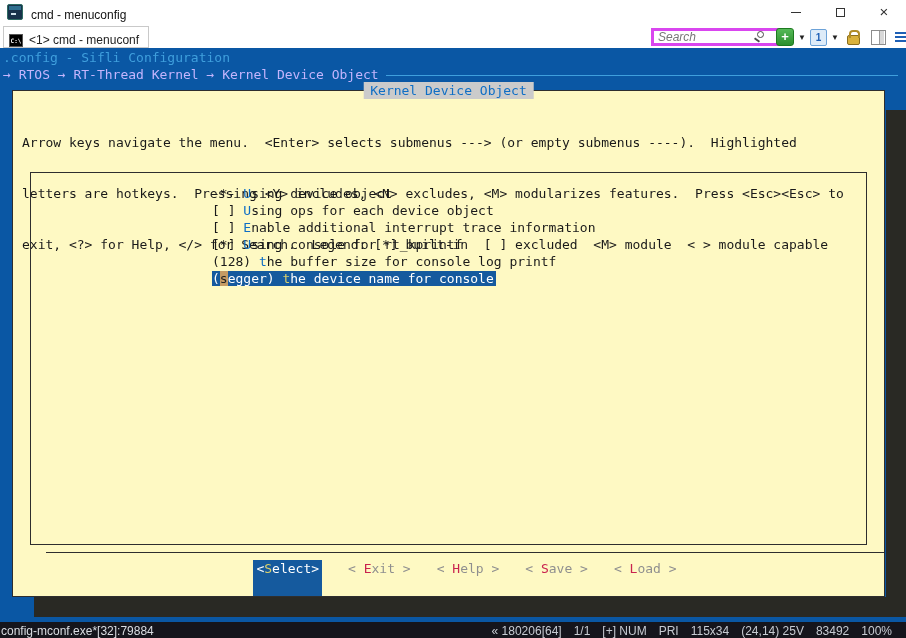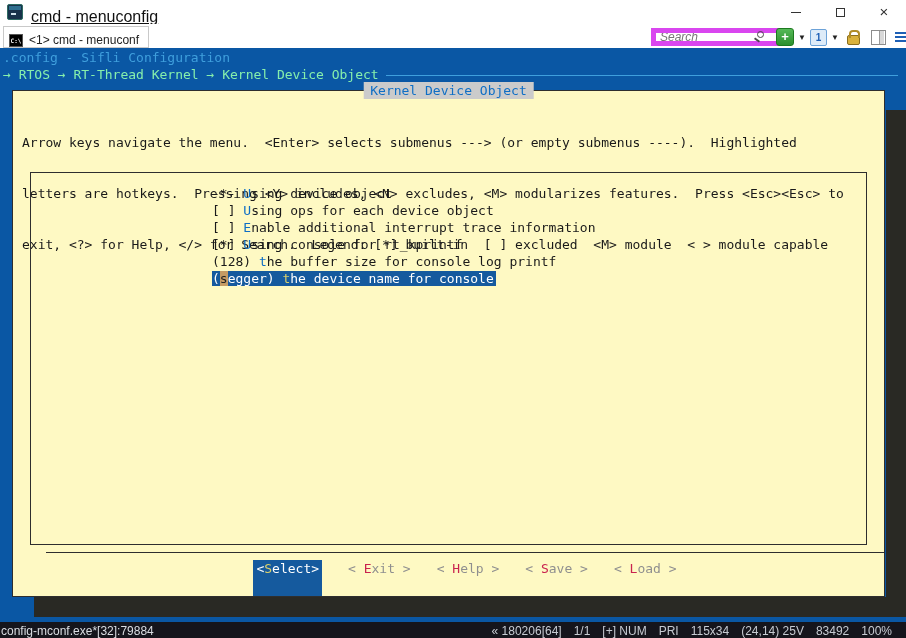--- a/index.html
+++ b/index.html
@@ -5,35 +5,35 @@
   * { margin:0; padding:0; box-sizing:border-box; }
   html,body { width:906px; height:638px; overflow:hidden; background:#fff; }
   #win { position:relative; width:906px; height:638px; font-family:"Liberation Sans",sans-serif; }
 
   
   .titlebar { position:absolute; top:0; left:0; right:0; height:24px; background:#fff; }
   .appicon { position:absolute; left:7px; top:4px; width:16px; height:16px; background:#17324a;
              border:1px solid #2e6b62; border-radius:2px; }
   .appicon:before { content:""; position:absolute; left:1px; top:1px; right:1px; height:4px; background:#2f6f8f; }
   .appicon:after { content:""; position:absolute; left:3px; top:8px; width:5px; height:2px; background:#cfe3ea; }
-  .wtitle { position:absolute; left:31px; top:8px; font-size:16px; color:#111;text-decoration:underline; }
+  .wtitle { position:absolute; left:31px; top:8px; font-size:12px; color:#111; }
   .caps { position:absolute; right:0; top:0; height:24px; display:flex; }
   .cap { width:44px; height:24px; text-align:center; line-height:24px; color:#333; font-size:13px; }
   .cap .minbar { display:inline-block; width:10px; height:1px; background:#333; vertical-align:middle; }
   .cap .maxbox { display:inline-block; width:9px; height:9px; border:1px solid #333; vertical-align:middle; }
 
   
   .tabbar { position:absolute; top:24px; left:0; right:0; height:24px; background:#fff; }
   .tab { position:absolute; left:3px; top:2px; height:22px; border:1px solid #c9c9c9; background:#fff;
          display:flex; align-items:flex-end; gap:6px; padding:0 9px 0 5px; }
   .tabicon { width:14px; height:13px; background:#000; border:1px solid #555; color:#fff;
              font:bold 6px/11px "DejaVu Sans Mono",monospace; text-align:center; }
   .tablabel { font-size:12px; color:#222; white-space:pre; }
   .searchwrap { position:absolute; left:651px; top:3px; width:119px; height:18px; }
-  .searchwrap input { width:134px; height:18px; border:5px solid #d946ef; padding:0 18px 0 4px;
+  .searchwrap input { width:134px; height:18px; border:3px solid #d946ef; padding:0 18px 0 4px;
                       font:italic 12px "Liberation Sans",sans-serif; color:#444; }
   .searchwrap input::placeholder { color:#777; font-style:italic; }
   .mag { position:absolute; right:6px; top:4px; width:7px; height:7px; border:1px solid #4a4a4a; border-radius:50%; }
   .mag:after { content:""; position:absolute; left:-4px; top:7px; width:6px; height:2px; background:#4a4a4a;
                transform:rotate(35deg); }
   .tools { position:absolute; left:776px; top:3px; height:20px; display:flex; align-items:center; gap:4px; }
   .plusbtn { width:18px; height:18px; border:1px solid #1d7a20; border-radius:3px;
              background:linear-gradient(#55b957,#2b8f2e); color:#fff; font:bold 13px/16px "Liberation Sans",sans-serif;
              text-align:center; }
   .caret { font-size:8px; color:#222; width:8px; text-align:center; }
@@ -47,21 +47,21 @@
   .panel:after { content:""; position:absolute; right:1px; top:0; bottom:0; width:4px; background:#d8d8d8;
                  border-left:1px solid #9a9a9a; }
   .mbars { margin-left:5px; }
   .mbars span { display:block; width:13px; height:2px; background:#1e5fb5; margin:2px 0; }
 
   
   .terminal { position:absolute; top:48px; left:0; width:906px; height:574px; background:#0a57a4;
               font:13px/17px "DejaVu Sans Mono",monospace; color:#ddd; overflow:hidden; }
   .topline { position:absolute; top:1px; left:3px; color:#3f9fdd; white-space:pre; }
   .crumb { position:absolute; top:18px; left:3px; right:5px; display:flex; align-items:center;
-           color:#86efac; white-space:pre; }
+           color:#c4b5fd; white-space:pre; }
   .crumb .cline { flex:1; border-top:1px solid #3f9fdd; margin:1px 3px 0 7px; }
 
   .shadow-r { position:absolute; left:886px; top:62px; width:20px; height:507px; background:#292924; }
   .shadow-b { position:absolute; left:34px; top:549px; width:872px; height:20px; background:#292924; }
 
   .dialog { position:absolute; left:12px; top:42px; width:873px; height:507px; background:#fef9c3;
             border:1px solid #2e2e2e; color:#1a1a1a; }
   .dtitle { position:absolute; top:-9px; left:50%; transform:translateX(-50%); background:#cbcbcb;
             color:#0e6ec5; padding:0 7px; white-space:pre; }
   .instr { position:absolute; top:9px; left:9px; white-space:pre; }

